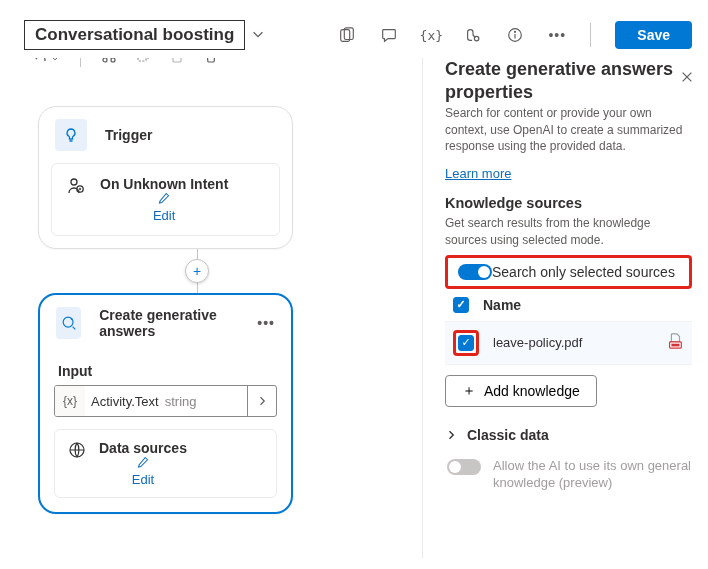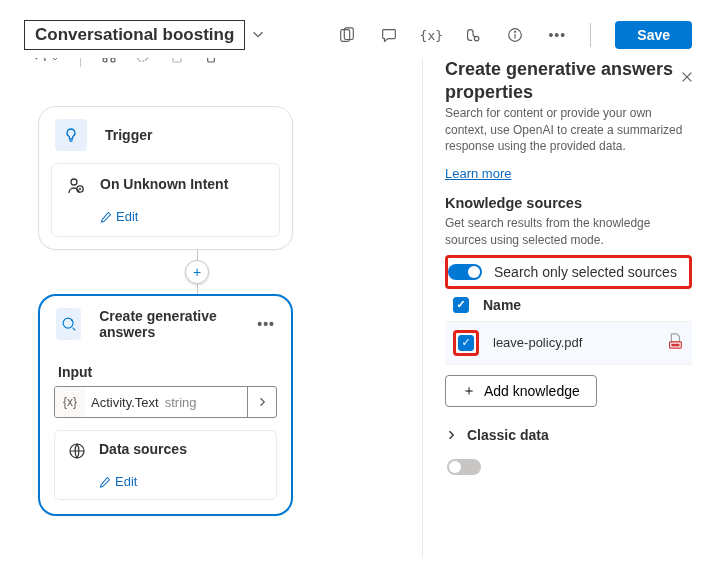--- a/index.html
+++ b/index.html
@@ -106,21 +106,21 @@
     margin: 0 12px 12px 12px;
     border: 1px solid #edebe9;
     border-radius: 6px;
     padding: 12px 14px;
     display: flex;
     gap: 12px;
     align-items: flex-start;
   }
   .subcard .sic { width: 22px; color: #323130; position: relative; }
   .subcard .ttl { font-weight: 600; }
-  .edit-link { color: #0f6cbd; font-size: 13px; display: flex; align-items: center; gap: 4px; margin-top: 17px; }
+  .edit-link { color: #0f6cbd; font-size: 13px; display: flex; align-items: center; gap: 4px; margin-top: 0; flex-direction: column; }
   .connector {
     width: 1px;
     height: 40px;
     background: #c8c6c4;
     margin: 0 auto;
   }
   .plus-node {
     width: 24px; height: 24px;
     border-radius: 50%;
     background: #fff;
@@ -164,22 +164,22 @@
   }
   .node-menu { margin-left: auto; color: #605e5c; letter-spacing: 1px; cursor: pointer; }
 
   
   .panel h2 { font-size: 18px; font-weight: 600; margin: 0 0 0 0; line-height: 1.3; }
   .panel .close { position: absolute; right: 14px; top: 12px; color: #605e5c; cursor: pointer; }
   .panel .desc { font-size: 12px; color: #605e5c; margin-bottom: 10px; line-height: 1.4; }
   .panel a.learn { color: #0f6cbd; text-decoration: underline; font-size: 13px; }
   .panel h3 { font-size: 14.5px; font-weight: 600; margin: 14px 0 4px 0; }
   .toggle-row {
-    display: flex; align-items: center; gap: 12px;
-    padding: 6px 0;
+    display: flex; align-items: center; 
+    padding: 6px 10px;
   }
   .toggle {
     width: 34px; height: 16px; border-radius: 10px;
     background: #0078d4; position: relative;
   }
   .toggle .knob {
     width: 12px; height: 12px; border-radius: 50%;
     background: #fff; position: absolute; top: 2px;
   }
   .toggle.on .knob { right: 2px; }
@@ -458,15 +458,16 @@
       <svg width="12" height="12" viewBox="0 0 16 16" fill="none" stroke="currentColor" stroke-width="1.8">
           <path d="M6 3l5 5-5 5"></path>
         </svg>
       <span>Classic data</span>
     </div>
 
     <div class="row-disabled disabled">
       <div class="toggle off" style="flex:0 0 34px;margin-top:2px">
           <div class="knob"></div>
         </div>
+      <span>Allow the AI to use its own general knowledge (preview)</span>
     </div>
   </div>
 </div>
 
 </body></html>

